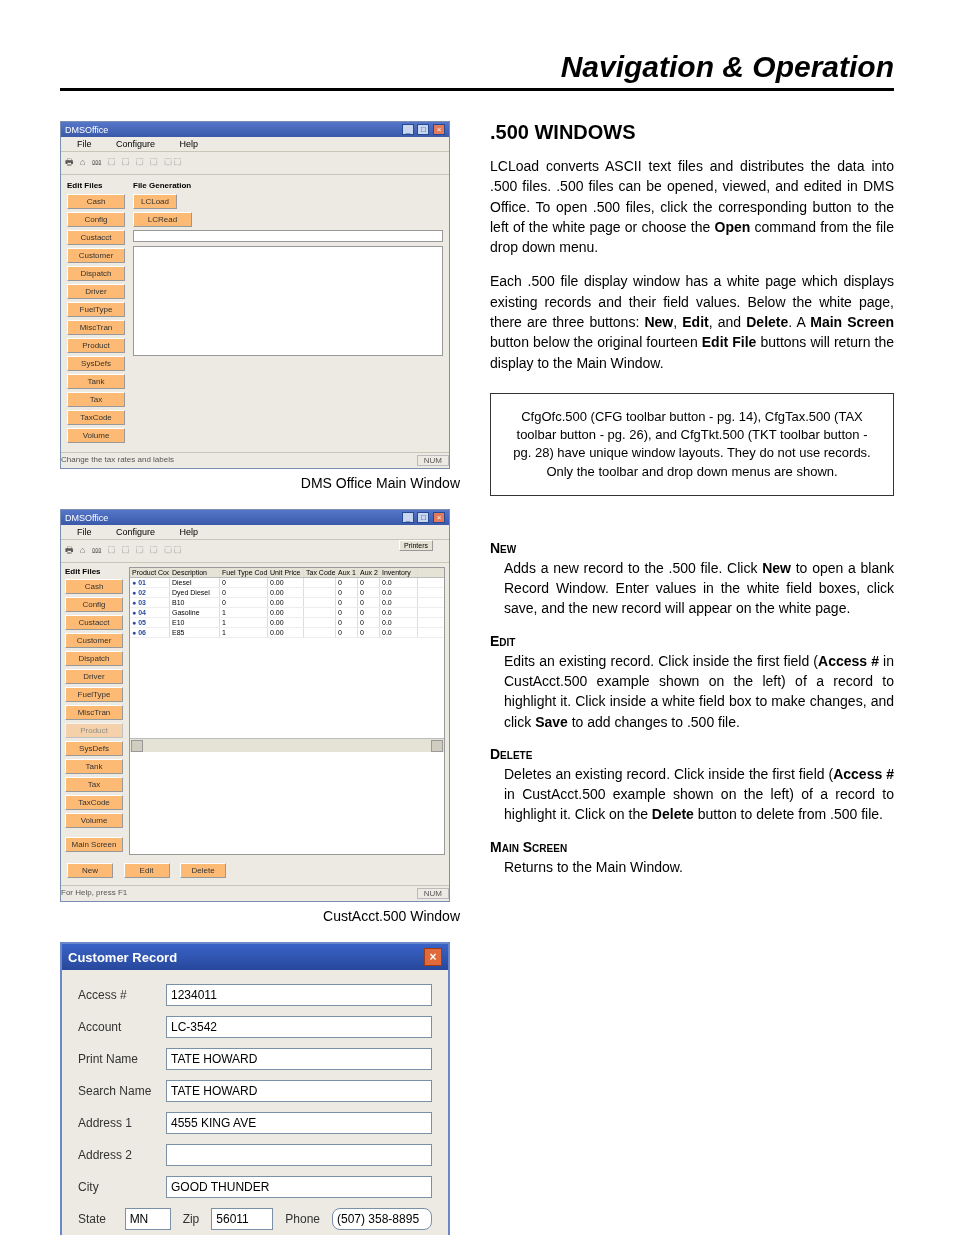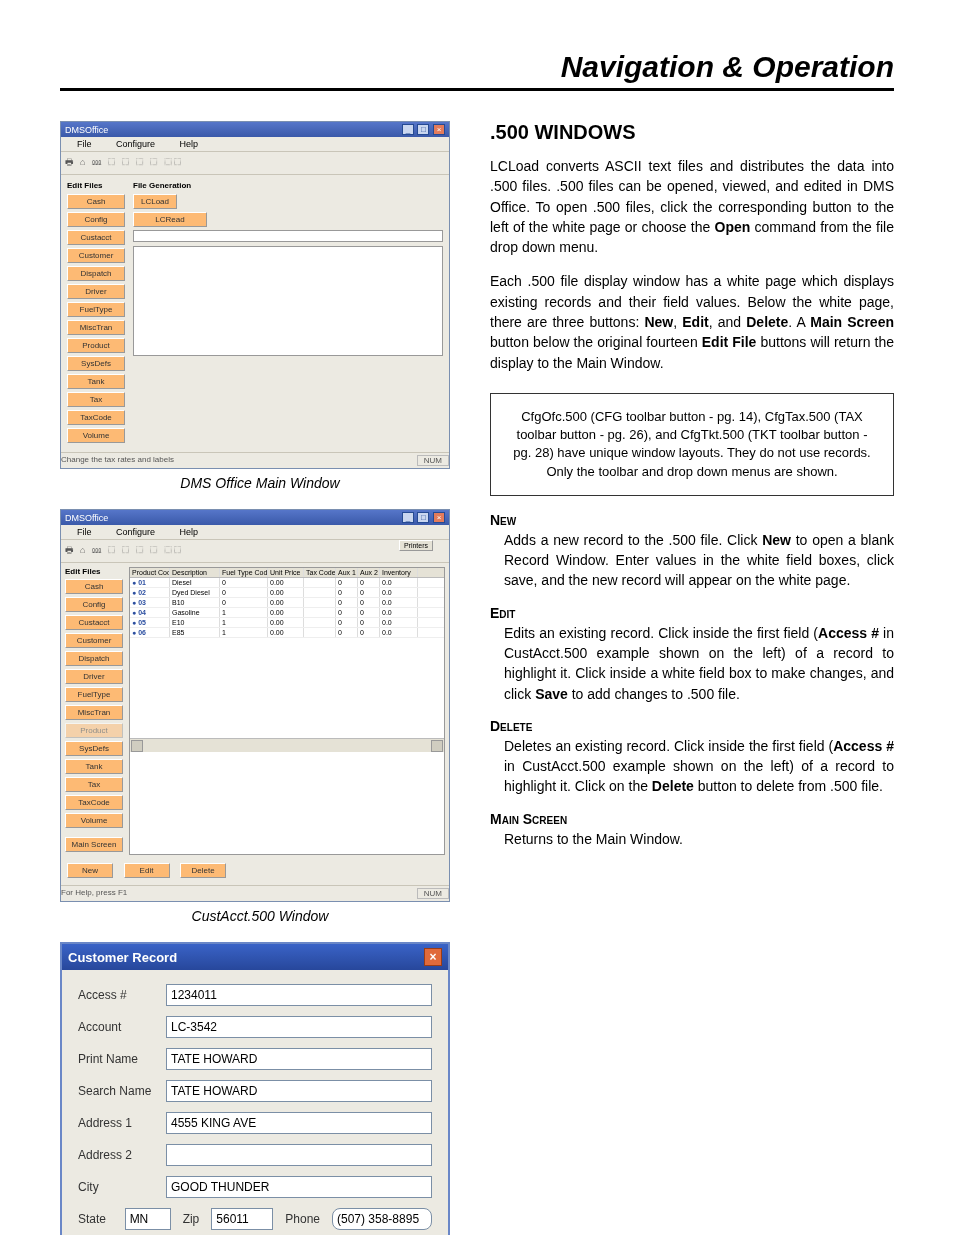--- a/index.html
+++ b/index.html
@@ -36,29 +36,28 @@
     font-size: 20px;
     font-weight: bold;
     margin-bottom: 12px;
   }
   .right-col p {
     line-height: 1.45;
     margin-bottom: 14px;
     text-align: justify;
   }
   .screenshot-caption {
-    text-align: center;
-    font-style: italic;
+    text-align: right;
     font-size: 14px;
     margin: 6px 0 18px 0;
   }
   .note-box {
     border: 1px solid #333;
     padding: 14px 18px;
-    margin: 20px 0 16px 0;
+    margin: 20px 0 44px 0;
     font-size: 13px;
     text-align: center;
     line-height: 1.4;
   }
   .subhead {
     font-weight: bold;
     font-size: 14px;
     margin-bottom: 2px;
   }
   .subhead .sc { font-variant: small-caps; }
@@ -184,21 +183,21 @@
             <span class="btn3d">Product</span>
             <span class="btn3d">SysDefs</span>
             <span class="btn3d">Tank</span>
             <span class="btn3d">Tax</span>
             <span class="btn3d">TaxCode</span>
             <span class="btn3d">Volume</span>
           </div>
           <div class="filegen-col">
             <div class="lbl">File Generation</div>
             <span class="btn3d" style="width:44px;display:inline-block;">LCLoad</span><br>
-            <span class="btn3d" style="width:74px;display:inline-block;">LCRead</span>
+            <span class="btn3d" style="width:59px;display:inline-block;">LCRead</span>
             <div class="wide-input"></div>
             <div class="wide-input" style="height:110px;"></div>
           </div>
         </div>
         <div class="statusbar">
           <span>Change the tax rates and labels</span>
           <span class="numbox">NUM</span>
         </div>
       </div>
       <div class="screenshot-caption">DMS Office Main Window</div>

